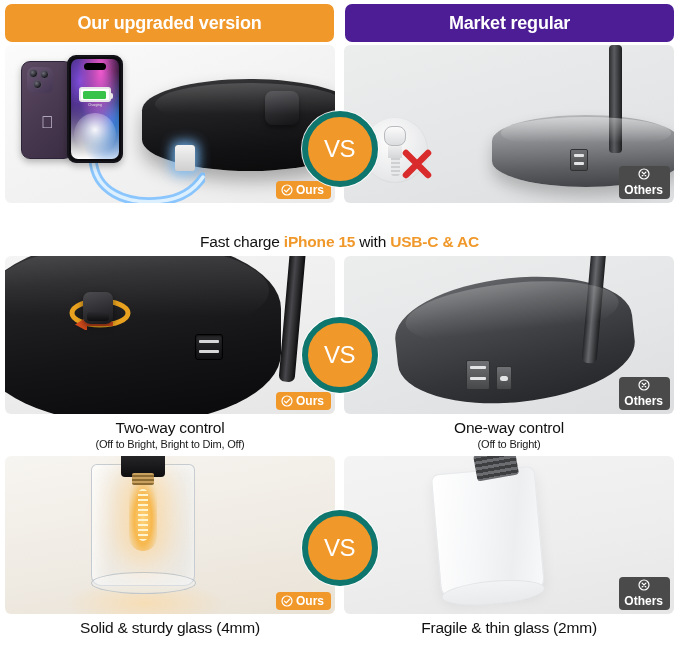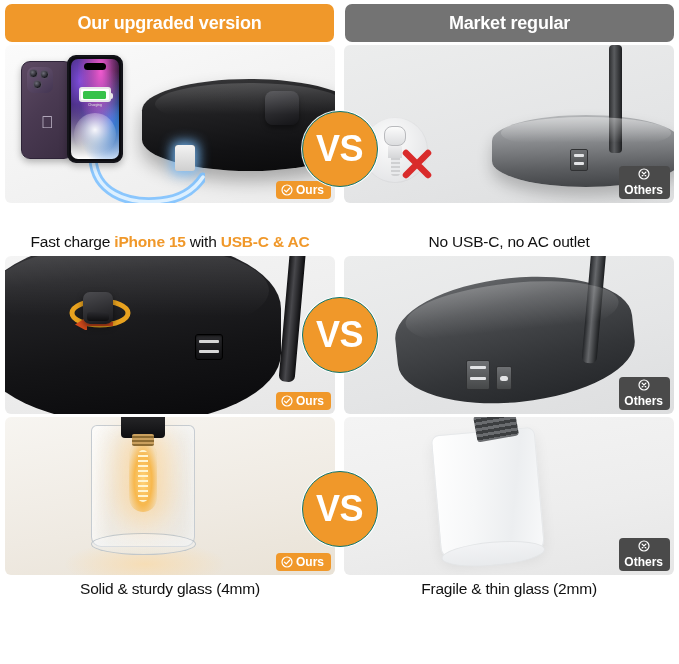--- a/index.html
+++ b/index.html
@@ -25,21 +25,21 @@
 
   
   .headers { display: flex; gap: 11px; padding: 4px 5px 0 5px; }
   .pill {
     flex: 1 1 0; height: 38px; border-radius: 7px;
     display: flex; align-items: center; justify-content: center;
     color: #ffffff; font-size: 18px; font-weight: bold;
     letter-spacing: -0.2px;
   }
   .pill.ours   { background: #f0982a; }
-  .pill.market { background: #737373; }
+  .pill.market { background: #4c1d95; }
 
   
   .rows { padding: 3px 5px 0 5px; }
   .row { position: relative; margin-bottom: 3px; }
   .panes { display: flex; gap: 9px; }
   .pane {
     position: relative; flex: 1 1 0; height: 158px;
     border-radius: 6px; overflow: hidden;
   }
 
@@ -53,23 +53,23 @@
   }
   .badge.ours   { background: #f0982a; text-align: right; }
   .badge.others { background: #4a4a4a; flex-direction: column; }
   .badge svg { display: block; }
 
   
   .vs {
     position: absolute; left: 50%; top: 50%;
     transform: translate(-50%, -50%);
     width: 76px; height: 76px; border-radius: 50%;
-    background: #f0982a; border: 1px solid #0f766e;
+    background: #f0982a; border: 6px solid #0f766e;
     display: flex; align-items: center; justify-content: center;
-    color: #ffffff; font-size: 36px; font-weight: bold;
+    color: #ffffff; font-size: 24px; font-weight: normal;
     letter-spacing: -0.5px; z-index: 10;
     box-shadow: 0 0 0 1px rgba(255,255,255,0.9);
   }
 
   
   .captions { display: flex; gap: 9px; }
   .caption {
     flex: 1 1 0; text-align: center;
     padding: 4px 2px 2px 2px;
   }
@@ -438,23 +438,20 @@
       </div>
 
       <div class="vs">VS</div>
 
       <div class="captions">
         <div class="caption">
           <div class="main">
             <span>Fast charge </span><span class="hl">iPhone 15</span><span> with </span><span class="hl">USB-C &amp; AC</span>
           </div>
         </div>
-        <div class="caption">
-          <div class="main">No USB-C, no AC outlet</div>
-        </div>
       </div>
     </div>
 
     <div class="row row2">
       <div class="panes">
 
         <div class="pane bg-plain">
           <div class="base-black2"></div>
           <div class="pole2"></div>
           <svg class="arrow-ring" viewBox="0 0 62 34">
@@ -491,20 +488,30 @@
               <circle cx="12" cy="12" r="10" fill="none" stroke="#fff" stroke-width="2.4"></circle>
               <path d="M8.3 8.3 L15.7 15.7 M15.7 8.3 L8.3 15.7" stroke="#fff" stroke-width="2.6" stroke-linecap="round"></path>
             </svg>
             <span>Others</span>
           </div>
         </div>
       </div>
 
       <div class="vs">VS</div>
 
+      <div class="captions">
+        <div class="caption">
+          <div class="main">Two-way control</div>
+          <div class="sub">(Off to Bright, Bright to Dim, Off)</div>
+        </div>
+        <div class="caption">
+          <div class="main">One-way control</div>
+          <div class="sub">(Off to Bright)</div>
+        </div>
+      </div>
     </div>
 
     <div class="row row3">
       <div class="panes">
 
         <div class="pane bg-warm">
           <div class="glow-floor"></div>
           <div class="glass-clear">
             <div class="socket"></div>
             <div class="bulb">

